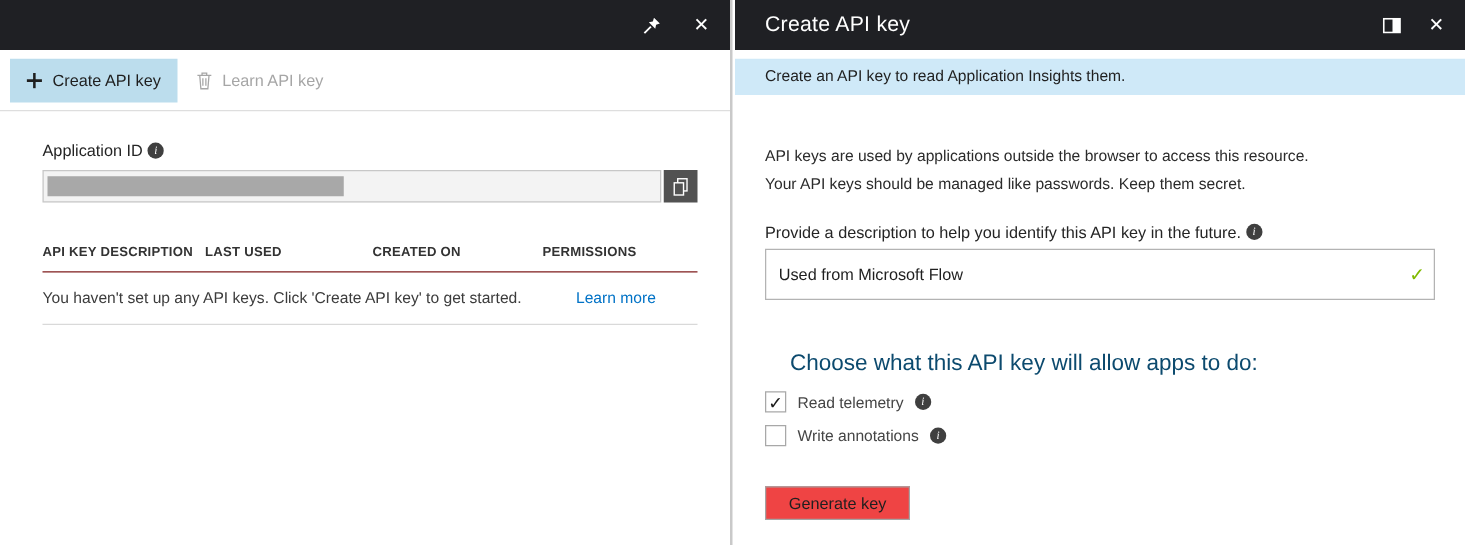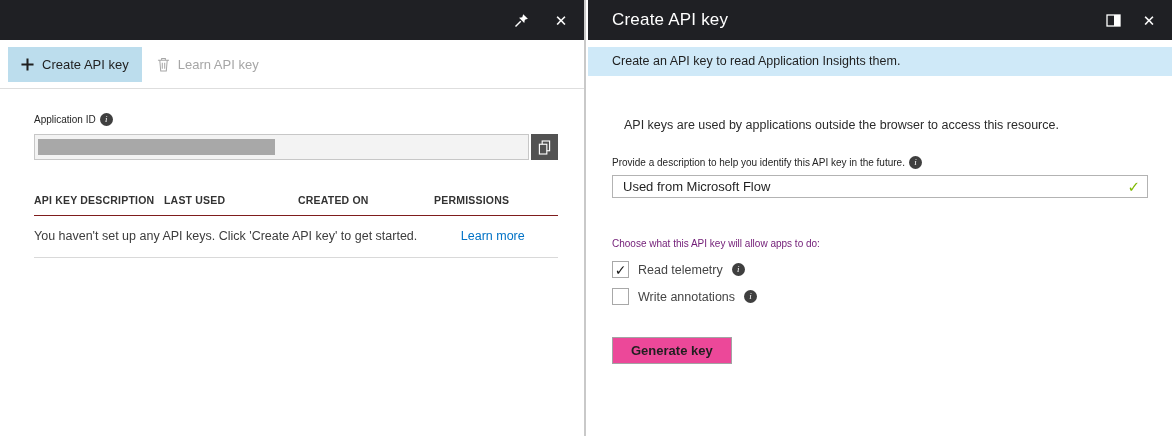--- a/index.html
+++ b/index.html
@@ -31,21 +31,21 @@
   }
   .toolbar-item{
     display:flex;align-items:center;gap:8px;padding:10px 13px;
     font-size:13px;color:#1f1f1f;cursor:pointer;white-space:nowrap;
   }
   .toolbar-item.selected{background:var(--selected-bg,#bcdded);}
   .toolbar-item.disabled{color:#a6a6a6;cursor:default;}
 
   
   .left-content{padding:0 26px 0 34px;}
-  .field-label{display:flex;align-items:center;gap:4px;font-size:10px;color:#252525;margin:24px 0 8px;}
+  .field-label{display:flex;align-items:center;gap:4px;font-size:13px;color:#252525;margin:24px 0 8px;}
   .info-dot{
     width:13px;height:13px;border-radius:50%;background:#3f3f3f;flex:0 0 13px;
     display:inline-flex;align-items:center;justify-content:center;
   }
   .info-dot::before{content:"i";color:#fff;font-size:9px;font-style:italic;font-family:"Liberation Serif",serif;line-height:1;}
   .appid-row{display:flex;align-items:stretch;}
   .appid-input{
     flex:1;height:26px;background:#f3f3f3;border:1px solid #c7c7c7;
     position:relative;box-sizing:border-box;
   }
@@ -66,45 +66,44 @@
     font-size:12.5px;color:#3c3c3c;padding:13px 0 14px;border-bottom:1px solid #d9d9d9;
   }
   a.learn-more{color:var(--link,#0072c6);text-decoration:none;cursor:pointer;padding-left:40px;}
 
   
   .info-bar{
     margin-top:7px;background:var(--info-bg,#cfe9f8);
     padding:7px 24px 8px;font-size:12.5px;color:#1f1f1f;
   }
   .right-body{padding:0 24px;}
-  .intro p{font-size:12.5px;color:#2b2b2b;margin:0 12px 8px;}
+  .intro p{font-size:12.5px;color:#2b2b2b;margin:0 0 8px;}
   .intro{margin-top:42px;}
   .desc-label{margin-top:24px;margin-bottom:6px;}
   .input-wrap{position:relative;}
   .text-input{
-    width:100%;height:23px;box-sizing:border-box;border:1px solid #b3b3b3;
+    width:100%;height:41px;box-sizing:border-box;border:1px solid #b3b3b3;
     font-size:13px;padding:0 28px 0 10px;color:#1f1f1f;outline:none;
     font-family:"Liberation Sans","DejaVu Sans",sans-serif;background:#fff;
   }
   .valid-check{
     position:absolute;right:8px;top:50%;transform:translateY(-50%);
     color:var(--green,#7fba00);font-size:15px;font-weight:bold;
   }
-  .choose-label{margin-top:40px;font-size:10px;color:#701a75;margin-bottom:12px;}
+  .choose-label{margin-top:40px;font-size:18px;color:#0c4a6e;margin-bottom:12px;margin-left:20px;}
   .perm-row{display:flex;align-items:center;gap:9px;margin-bottom:10px;font-size:12.5px;color:#454545;}
   .checkbox{
     width:17px;height:17px;border:1px solid #a8a8a8;background:#fff;box-sizing:border-box;
     display:flex;align-items:center;justify-content:center;cursor:pointer;
     font-size:14px;font-weight:bold;color:#1a1a1a;flex:0 0 17px;line-height:1;
   }
   .generate-btn{
-    margin-top:22px;background:#ec4899;border:1px solid #a3a3a3;
+    margin-top:22px;background:#ef4444;border:1px solid #a3a3a3;
     font-size:13px;color:#1f1f1f;padding:5px 18px;cursor:pointer;
     font-family:"Liberation Sans","DejaVu Sans",sans-serif;
-    font-weight:bold;
   }
   svg{display:block;}
 </style>
 </head>
 <body>
 
 <div class="blade" id="left-blade">
   <div class="blade-header">
     <span class="hdr-icon">
       <svg width="15" height="15" viewBox="0 0 16 16">
@@ -180,20 +179,21 @@
     <span class="hdr-icon">
       <span class="x-glyph">✕</span>
     </span>
   </div>
 
   <div class="info-bar">Create an API key to read Application Insights them.</div>
 
   <div class="right-body">
     <div class="intro">
       <p>API keys are used by applications outside the browser to access this resource.</p>
+      <p>Your API keys should be managed like passwords. Keep them secret.</p>
     </div>
 
     <div class="field-label desc-label">
       <span>Provide a description to help you identify this API key in the future.</span>
       <span class="info-dot"></span>
     </div>
     <div class="input-wrap">
       <input class="text-input" type="text" value="Used from Microsoft Flow" style="">
       <span class="valid-check">✓</span>
     </div>

